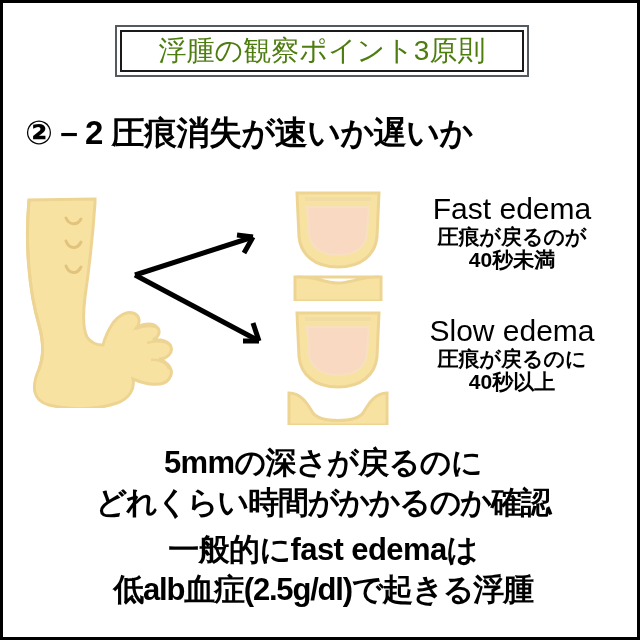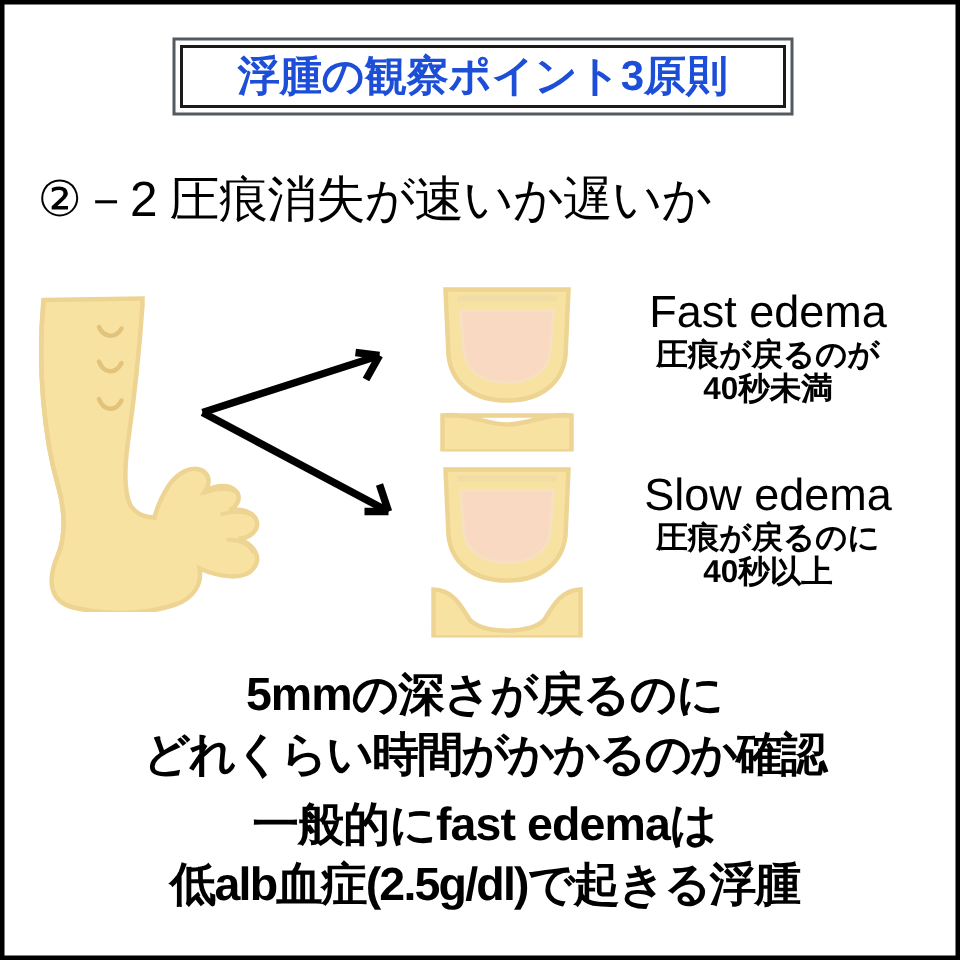--- a/index.html
+++ b/index.html
@@ -29,33 +29,33 @@
   #title-box-inner {
     position:absolute;
     inset:3px;
     border:2px solid #1a1a1a;
     display:flex;
     align-items:center;
     justify-content:center;
   }
   #title-text {
     font-size:28px;
-    font-weight:bold;
-    color:#1d4ed8;
+    font-weight:normal;
+    color:#4d7c0f;
     letter-spacing:0px;
     white-space:nowrap;
   }
 
   
   #subtitle {
     position:absolute;
     left:22px; top:108px;
     width:610px;
     font-size:33px;
-    font-weight:normal;
+    font-weight:bold;
     color:#000000;
     white-space:nowrap;
     letter-spacing:-0.5px;
   }
 
   
   #illustration {
     position:absolute;
     left:0; top:170px;
     width:640px; height:265px;

